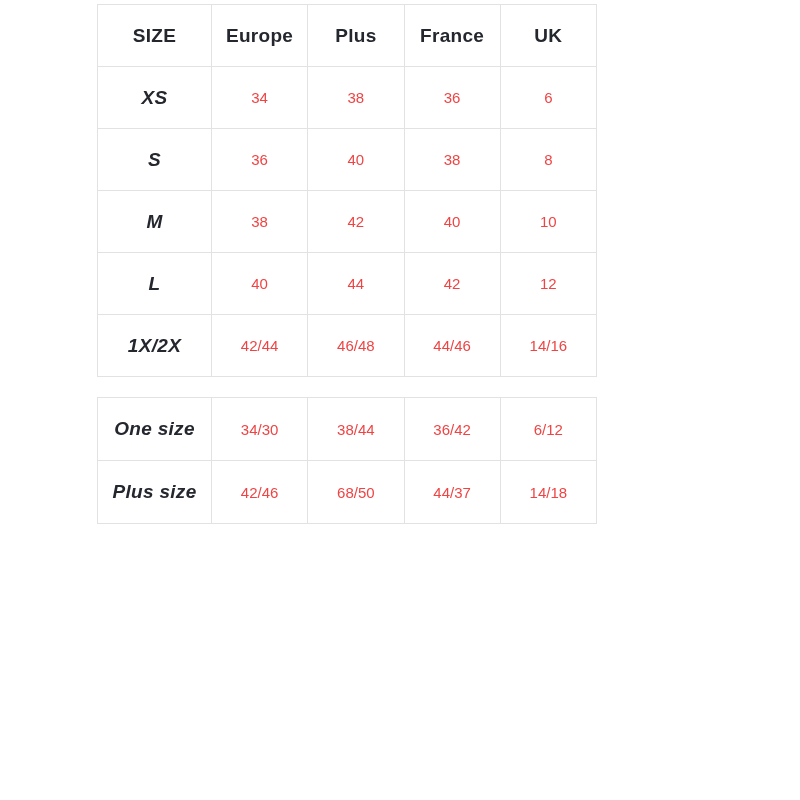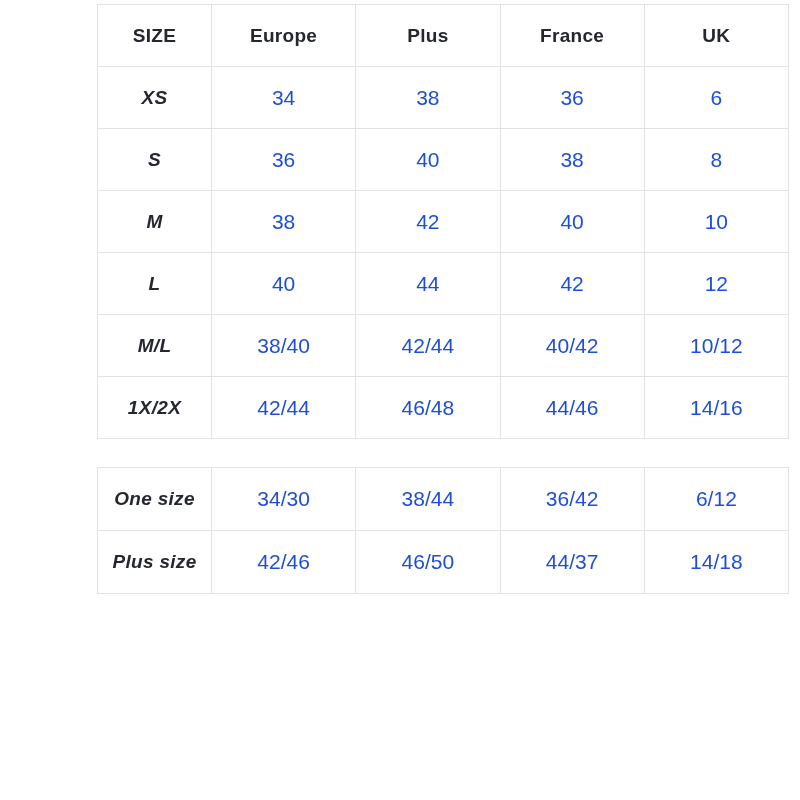--- a/index.html
+++ b/index.html
@@ -12,26 +12,26 @@
     font-family: "Liberation Sans", "DejaVu Sans", sans-serif;
   }
   .chart-wrap {
     position: absolute;
     left: 97px;
     top: 4px;
     width: 583px;
   }
   table {
     border-collapse: collapse;
-    width: 692px;
+    width: 500px;
     table-layout: fixed;
     background: #ffffff;
   }
   table.secondary {
-    margin-top: 28px;
+    margin-top: 20px;
   }
   col.size-col { width: 114px; }
   td, th {
     border: 1px solid #e2e2e2;
     height: 62px;
     text-align: center;
     vertical-align: middle;
     padding: 0;
   }
   table.secondary td { height: 63px; }
@@ -42,23 +42,23 @@
     letter-spacing: 0.3px;
   }
   td.size-label {
     font-size: 19px;
     font-weight: 700;
     color: #25272f;
     letter-spacing: 0.3px;
     font-style: italic;
   }
   td.value {
-    font-size: 21px;
+    font-size: 15px;
     font-weight: 400;
-    color: #1d4ed8;
+    color: #ef4444;
   }
 </style>
 </head>
 <body>
 
 <div class="chart-wrap">
 
   <table>
     <colgroup>
       <col class="size-col">
@@ -99,27 +99,20 @@
         <td class="value">10</td>
       </tr>
       <tr>
         <td class="size-label">L</td>
         <td class="value">40</td>
         <td class="value">44</td>
         <td class="value">42</td>
         <td class="value">12</td>
       </tr>
       <tr>
-        <td class="size-label">M/L</td>
-        <td class="value">38/40</td>
-        <td class="value">42/44</td>
-        <td class="value">40/42</td>
-        <td class="value">10/12</td>
-      </tr>
-      <tr>
         <td class="size-label">1X/2X</td>
         <td class="value">42/44</td>
         <td class="value">46/48</td>
         <td class="value">44/46</td>
         <td class="value">14/16</td>
       </tr>
     </tbody>
   </table>
 
   <table class="secondary">
@@ -134,20 +127,20 @@
       <tr>
         <td class="size-label">One size</td>
         <td class="value">34/30</td>
         <td class="value">38/44</td>
         <td class="value">36/42</td>
         <td class="value">6/12</td>
       </tr>
       <tr>
         <td class="size-label">Plus size</td>
         <td class="value">42/46</td>
-        <td class="value">46/50</td>
+        <td class="value">68/50</td>
         <td class="value">44/37</td>
         <td class="value">14/18</td>
       </tr>
     </tbody>
   </table>
 
 </div>
 
 </body></html>

